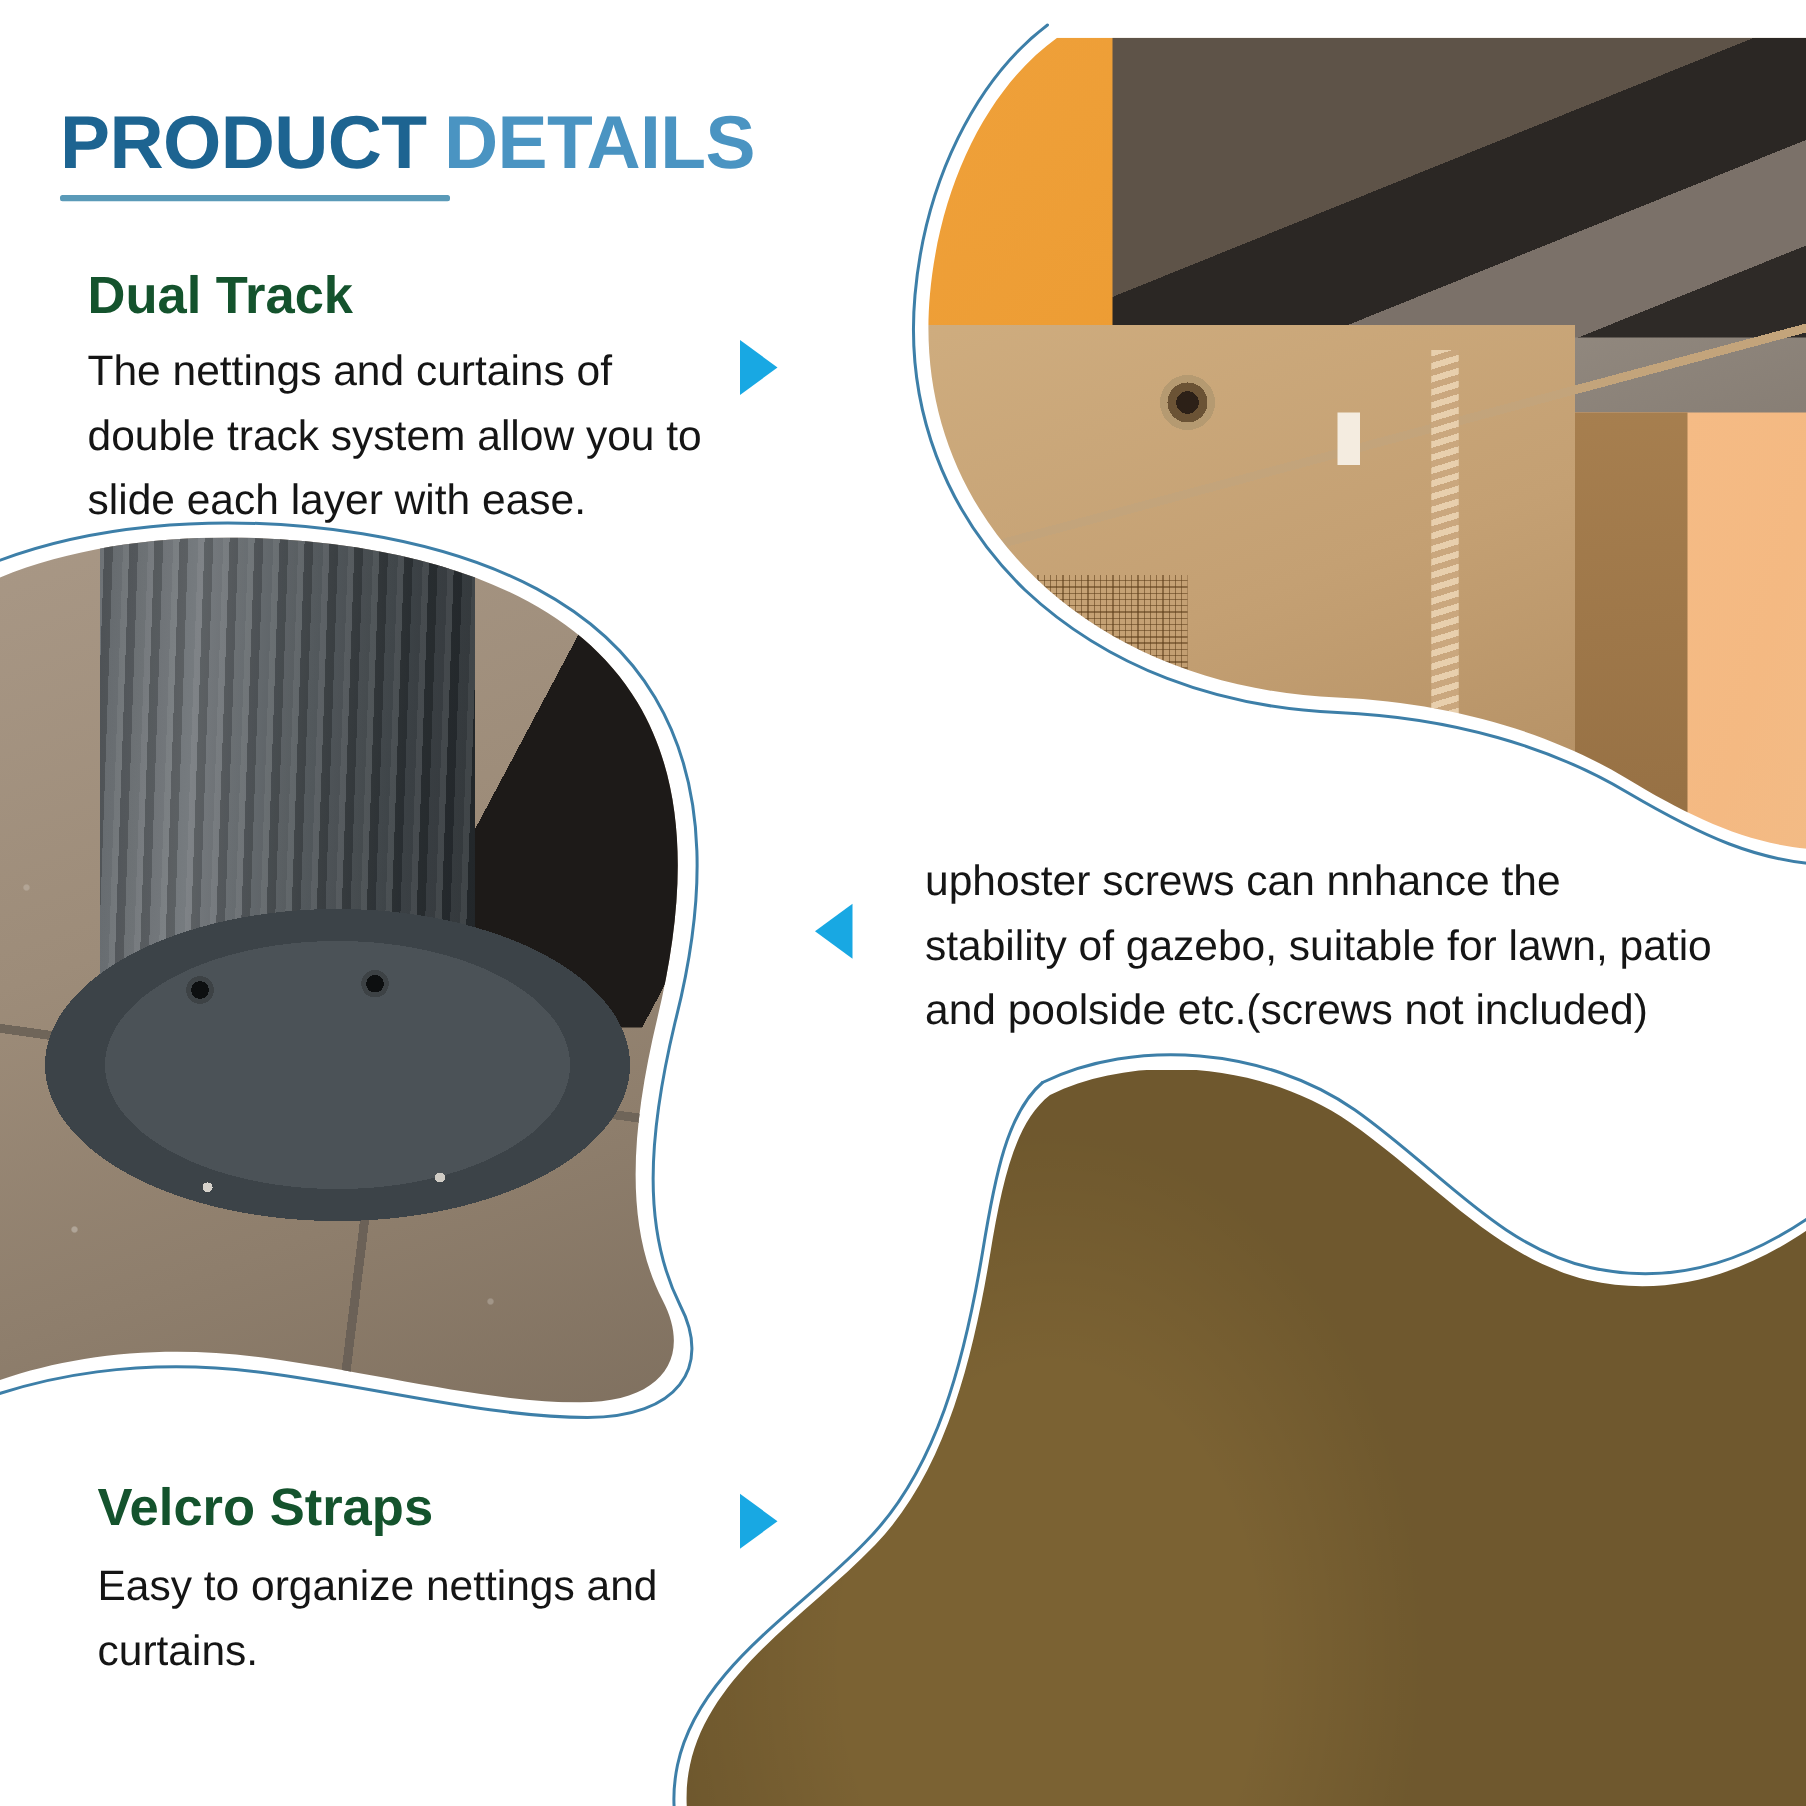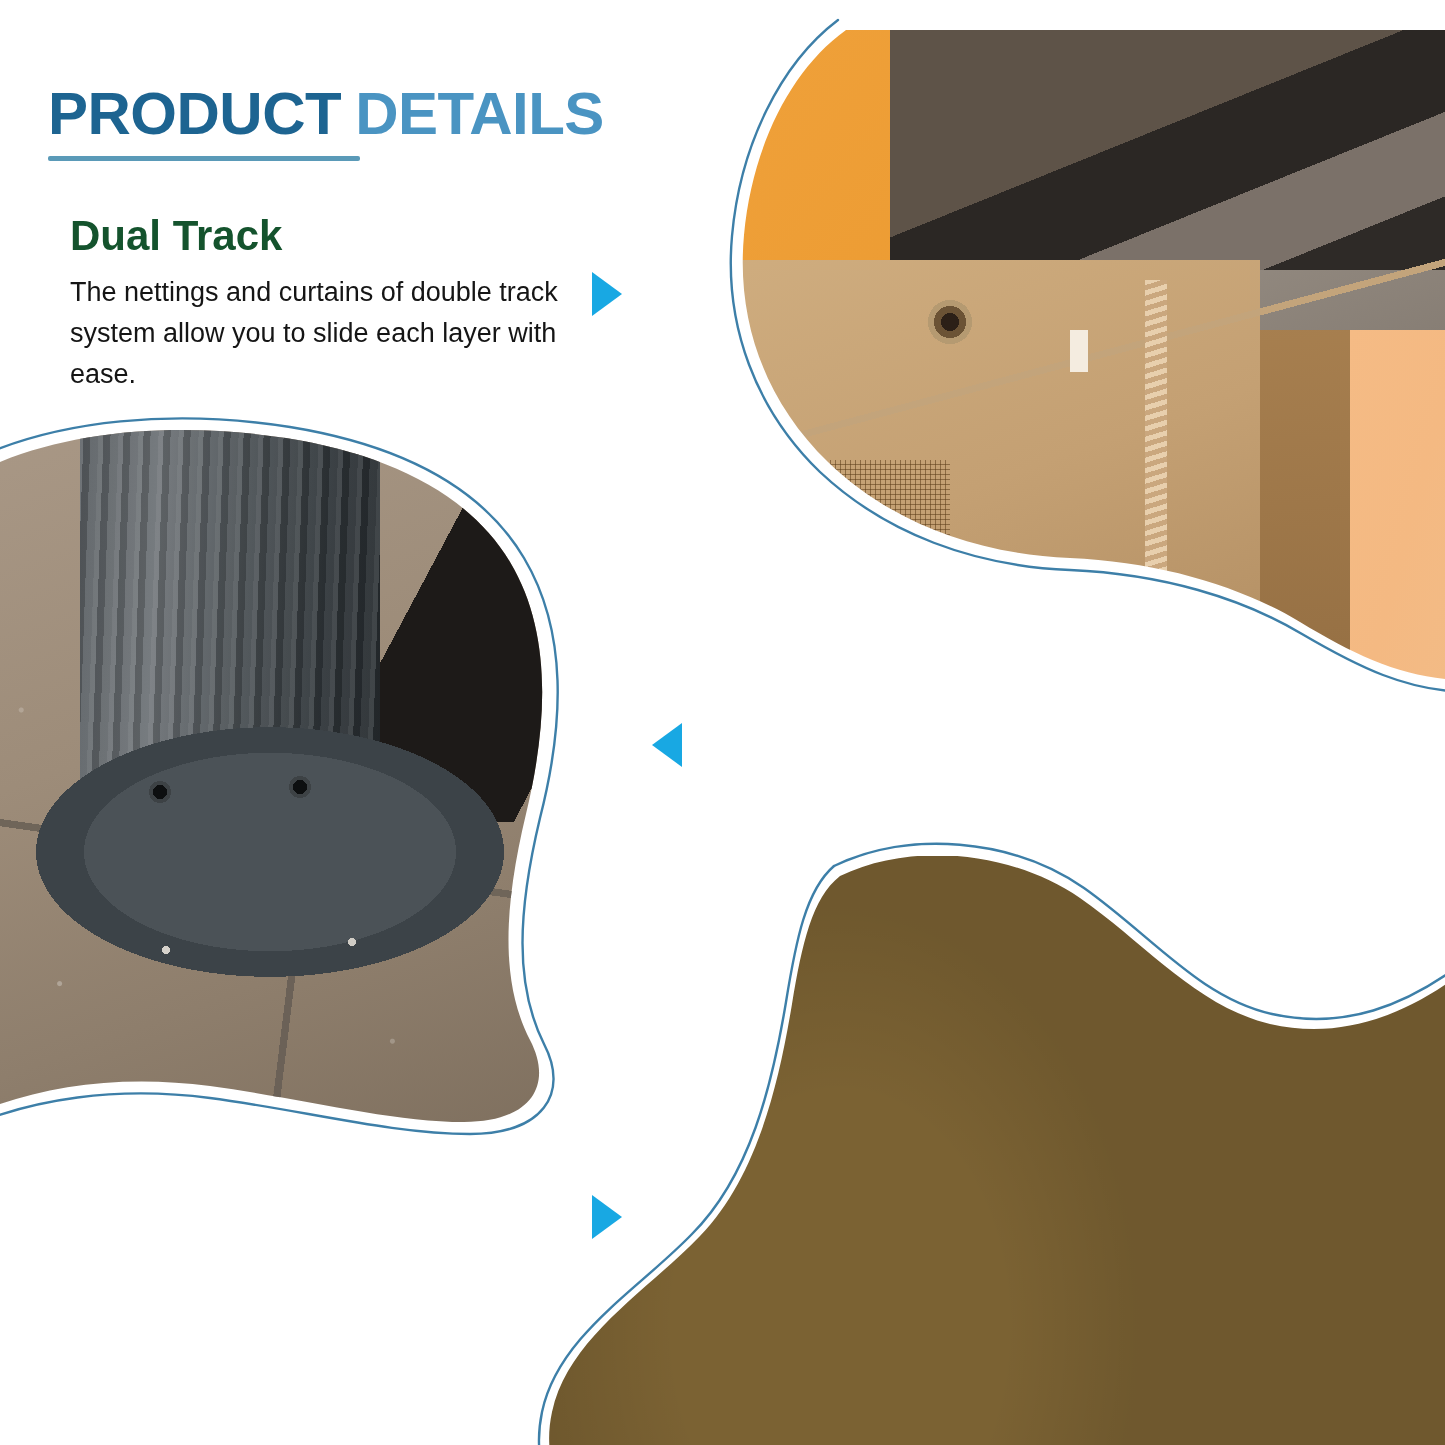--- a/index.html
+++ b/index.html
@@ -26,21 +26,21 @@
   }
 
   
   .feature{position:absolute;}
   .feature-title{
     font-size:42px;font-weight:bold;color:#14532d;
     line-height:1.05;white-space:nowrap;margin:0;
   }
   .feature-title.pd{color:#4a94c2;}
   .feature-body{
-    font-size:27px;color:#151515;line-height:1.52;margin:10px 0 0 0;
+    font-size:34px;color:#151515;line-height:1.52;margin:10px 0 0 0;
     font-weight:normal;
   }
 
   #blk-dual{left:70px;top:170px;width:520px;}
   #blk-dual .feature-body{margin-top:14px;width:500px;}
 
   #blk-holes{left:740px;top:630px;width:640px;}
   #blk-holes .feature-body{margin-top:6px;width:630px;}
 
   #blk-velcro{left:78px;top:1140px;width:560px;}
@@ -265,18 +265,23 @@
     </svg>
   </div>
 
   <div class="feature" id="blk-dual">
     <p class="feature-title">Dual Track</p>
     <p class="feature-body">The nettings and curtains of double track system allow you to slide each layer with ease.</p>
   </div>
   <div class="arrow arrow-right" id="arw-dual"></div>
 
   <div class="feature" id="blk-holes">
+    <p class="feature-body">uphoster screws can nnhance the stability of gazebo, suitable for lawn, patio and poolside etc.(screws not included)</p>
   </div>
   <div class="arrow arrow-left" id="arw-holes"></div>
 
+  <div class="feature" id="blk-velcro">
+    <p class="feature-title">Velcro Straps</p>
+    <p class="feature-body">Easy to organize nettings and curtains.</p>
+  </div>
   <div class="arrow arrow-right" id="arw-velcro"></div>
 
 </div>
 
 </body></html>

